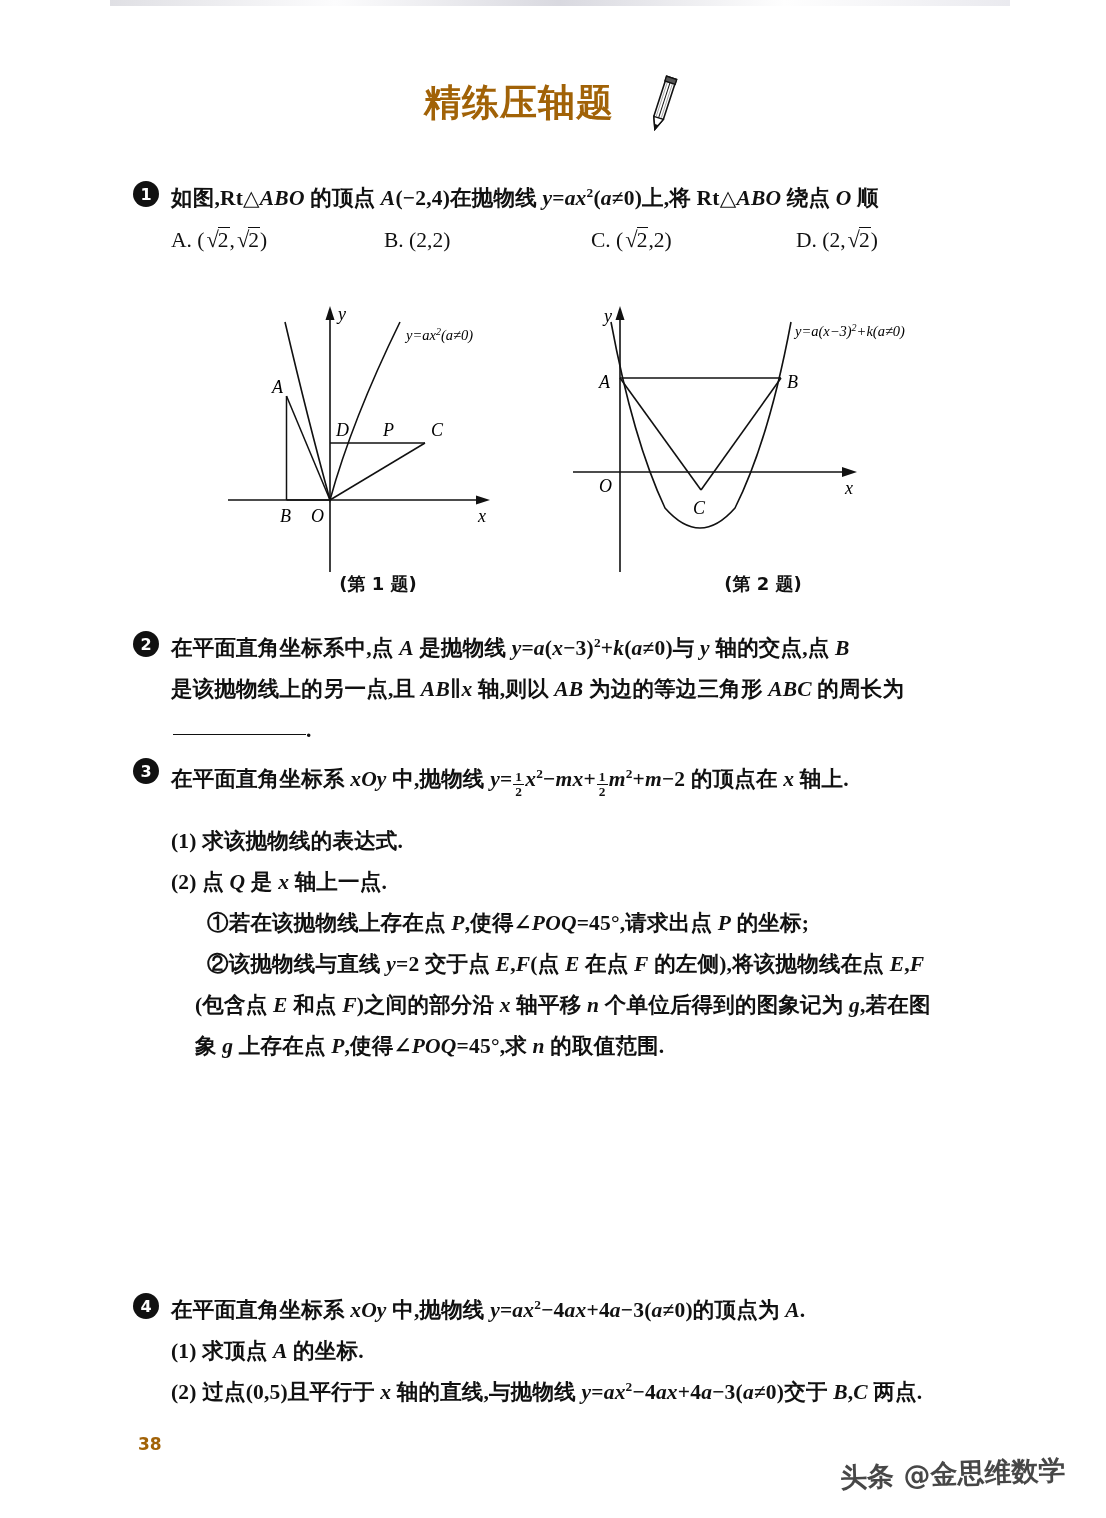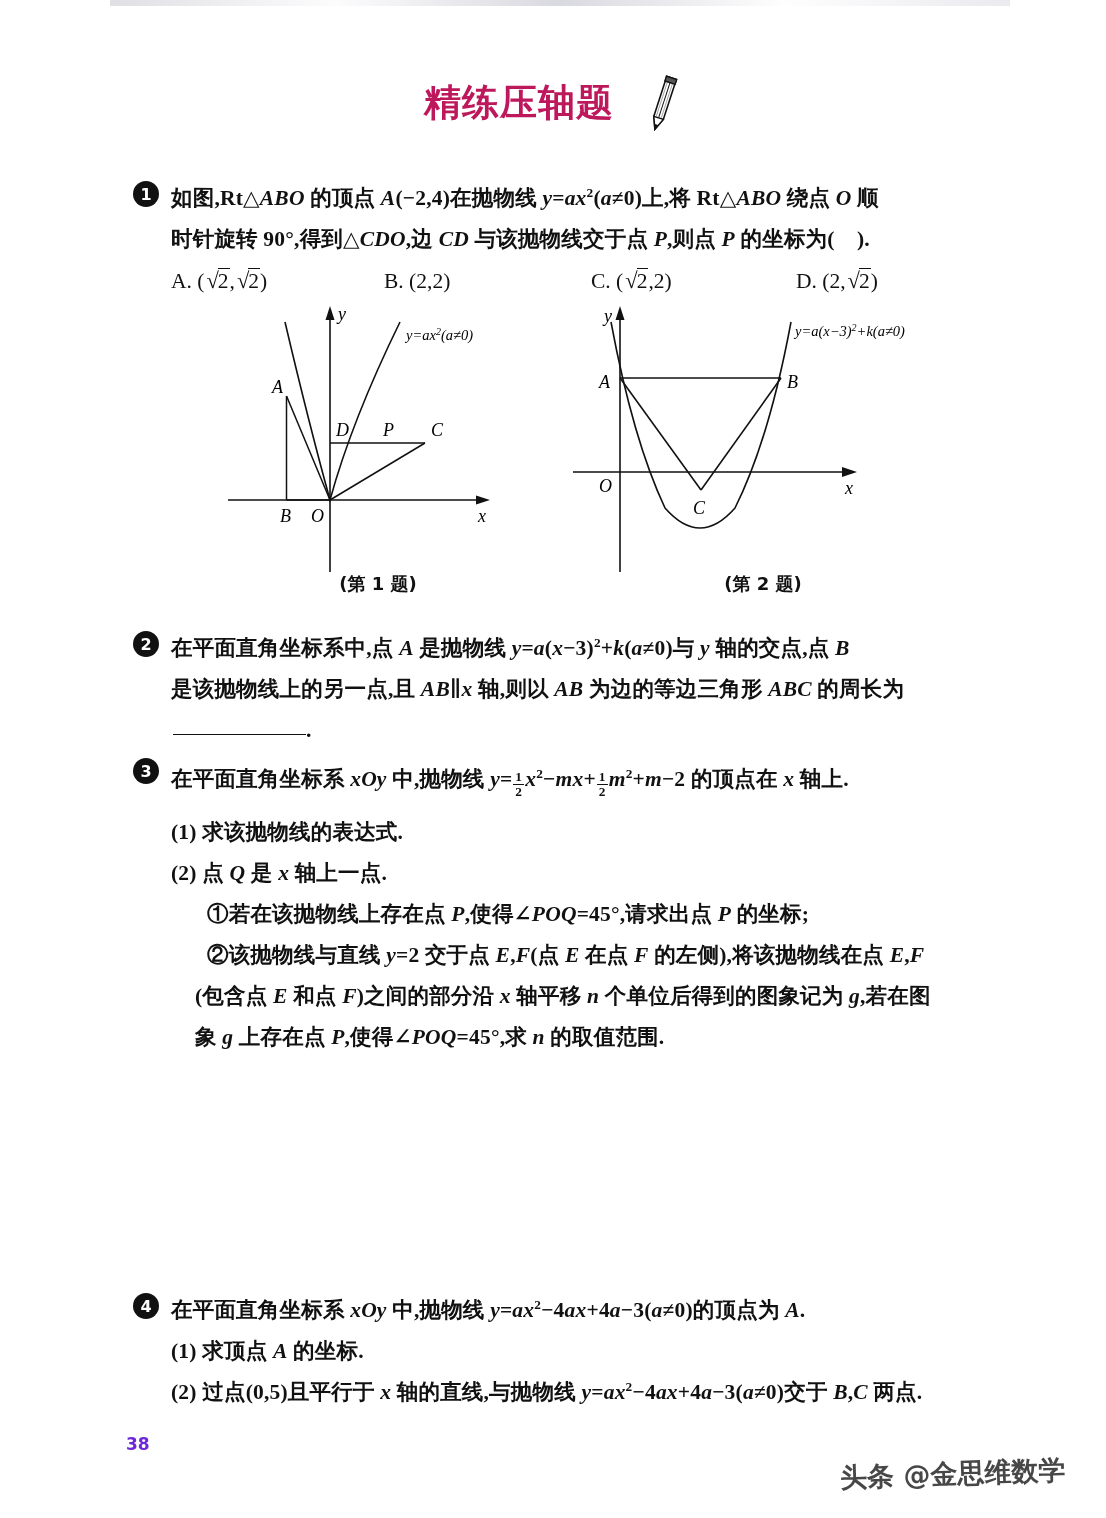--- a/index.html
+++ b/index.html
@@ -19,21 +19,21 @@
     background:linear-gradient(90deg,rgba(220,220,225,.9),rgba(245,245,248,.3),rgba(210,210,218,.85),rgba(250,250,250,.2),rgba(225,225,232,.7));
   }
 
   
   .header{
     position:absolute; left:0; top:72px; width:1106px;
     display:flex; justify-content:center; align-items:center; gap:14px;
   }
   .header-title{
     font-family:"DejaVu Sans","Liberation Sans",sans-serif;
-    font-weight:bold; font-size:37px; letter-spacing:1px; color:#be185d;
+    font-weight:bold; font-size:37px; letter-spacing:1px; color:#a16207;
   }
   .pencil{ width:54px; height:62px; display:block; }
 
   
   .problem{ position:absolute; left:133px; width:915px; }
   .qnum{
     position:absolute; left:0; top:3px;
     width:26px; height:26px; border-radius:50%;
     background:#111; color:#fff;
     font-family:"DejaVu Sans","Liberation Sans",sans-serif;
@@ -77,23 +77,23 @@
   .fig{ position:absolute; }
   .fig-cap{
     position:absolute; width:100%; text-align:center;
     font-family:"DejaVu Sans","Liberation Sans",sans-serif;
     font-weight:bold; font-size:18px; top:272px;
   }
   svg text{ font-family:"Liberation Serif","DejaVu Serif",serif; }
 
   
   .page-num{
-    position:absolute; left:126px; top:1434px;
-    font-family:"DejaVu Sans","Liberation Sans",sans-serif;
-    font-size:17px; font-weight:bold; color:#6d28d9;
+    position:absolute; left:138px; top:1434px;
+    font-family:"DejaVu Sans","Liberation Sans",sans-serif;
+    font-size:17px; font-weight:bold; color:#a16207;
   }
   .watermark{
     position:absolute; left:840px; top:1456px;
     font-family:"DejaVu Sans","Liberation Sans",sans-serif;
     font-weight:bold; font-size:27px; color:#3a3a3a;
     white-space:nowrap; opacity:.93;
     transform:rotate(-2deg);
   }
 </style>
 </head>
@@ -117,23 +117,20 @@
       </g>
     </svg>
   </div>
 
   <div class="problem" style="top:178px;">
     <div class="qnum">1</div>
     <div class="qbody">
       <div class="line">
         如图,Rt△<i class="m">ABO</i> 的顶点 <i class="m">A</i>(−2,4)在抛物线 <i class="m">y</i>=<i class="m">ax</i><sup>2</sup>(<i class="m">a</i>≠0)上,将 Rt△<i class="m">ABO</i> 绕点 <i class="m">O</i> 顺
       </div>
-      <div class="line">
-        时针旋转 90°,得到△<i class="m">CDO</i>,边 <i class="m">CD</i> 与该抛物线交于点 <i class="m">P</i>,则点 <i class="m">P</i> 的坐标为(&nbsp;&nbsp;&nbsp;&nbsp;).
-      </div>
       <div class="choices">
         <div class="choice" style="width:213px">
           A.&nbsp;(<span class="rad"><span class="sym">√</span><span class="val">2</span></span>,<span class="rad"><span class="sym">√</span><span class="val">2</span></span>)
         </div>
         <div class="choice" style="width:207px">B.&nbsp;(2,2)</div>
         <div class="choice" style="width:205px">
           C.&nbsp;(<span class="rad"><span class="sym">√</span><span class="val">2</span></span>,2)
         </div>
         <div class="choice">
           D.&nbsp;(2,<span class="rad"><span class="sym">√</span><span class="val">2</span></span>)
@@ -218,21 +215,21 @@
       </div>
     </div>
   </div>
 
   <div class="problem" style="top:755px;">
     <div class="qnum">3</div>
     <div class="qbody">
       <div class="line" style="line-height:48px;">
         在平面直角坐标系 <i class="m">xOy</i> 中,抛物线 <i class="m">y</i>=<span class="frac"><span class="num">1</span><span class="den">2</span></span><i class="m">x</i><sup>2</sup>−<i class="m">mx</i>+<span class="frac"><span class="num">1</span><span class="den">2</span></span><i class="m">m</i><sup>2</sup>+<i class="m">m</i>−2 的顶点在 <i class="m">x</i> 轴上.
       </div>
-      <div class="line indent1" style="margin-top:9px;">
+      <div class="line indent1" style="margin-top:18px;">
         (1) 求该抛物线的表达式.
       </div>
       <div class="line indent1">
         (2) 点 <i class="m">Q</i> 是 <i class="m">x</i> 轴上一点.
       </div>
       <div class="line indent2">
         ①若在该抛物线上存在点 <i class="m">P</i>,使得∠<i class="m">POQ</i>=45°,请求出点 <i class="m">P</i> 的坐标;
       </div>
       <div class="line indent2">
         ②该抛物线与直线 <i class="m">y</i>=2 交于点 <i class="m">E</i>,<i class="m">F</i>(点 <i class="m">E</i> 在点 <i class="m">F</i> 的左侧),将该抛物线在点 <i class="m">E</i>,<i class="m">F</i>

